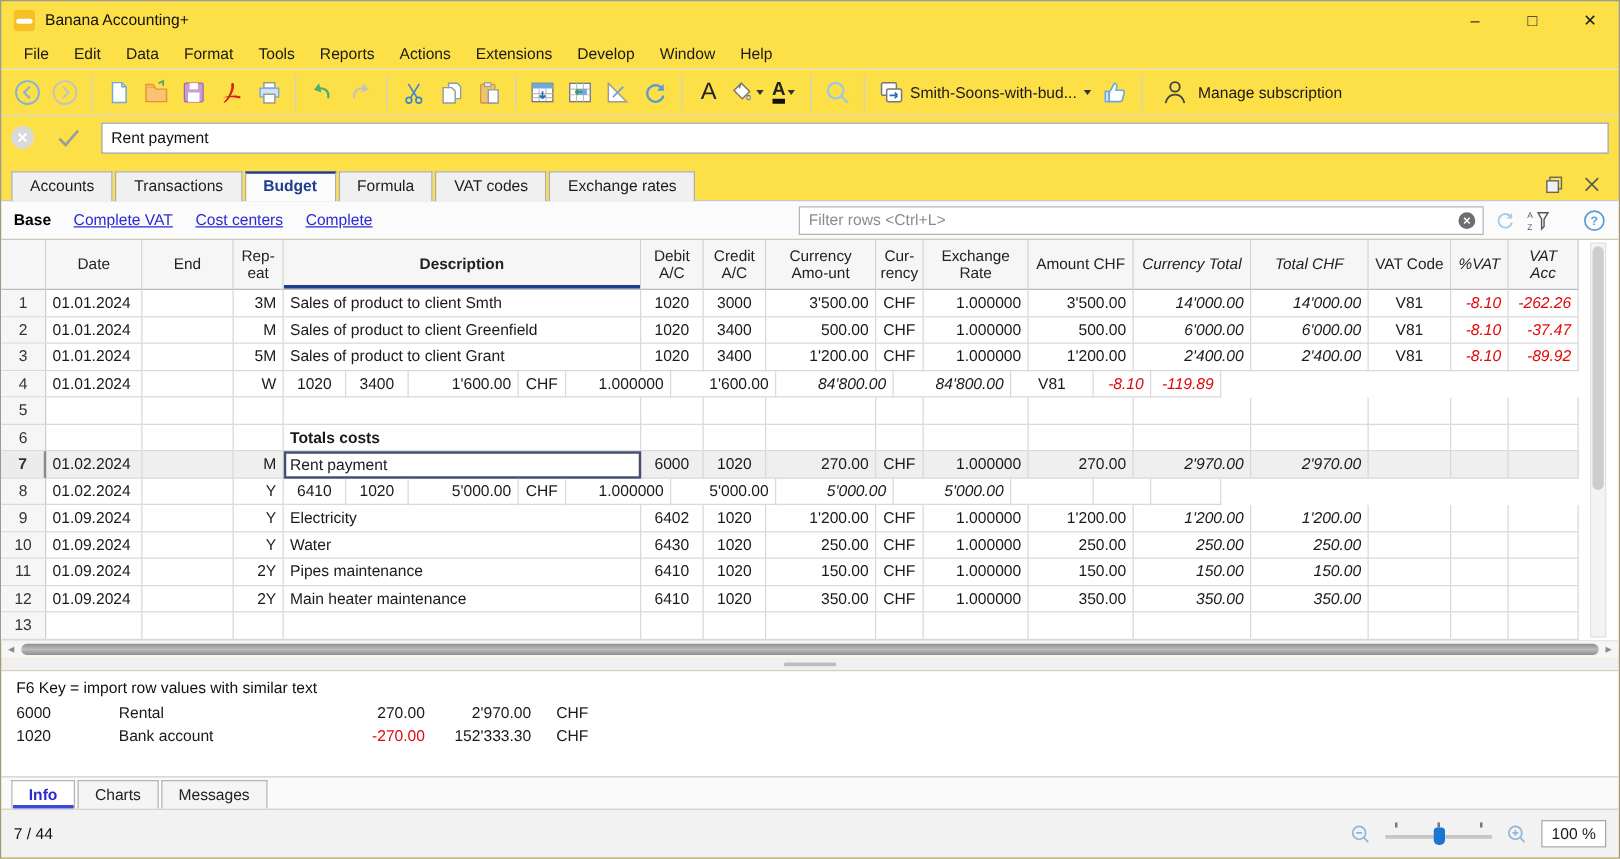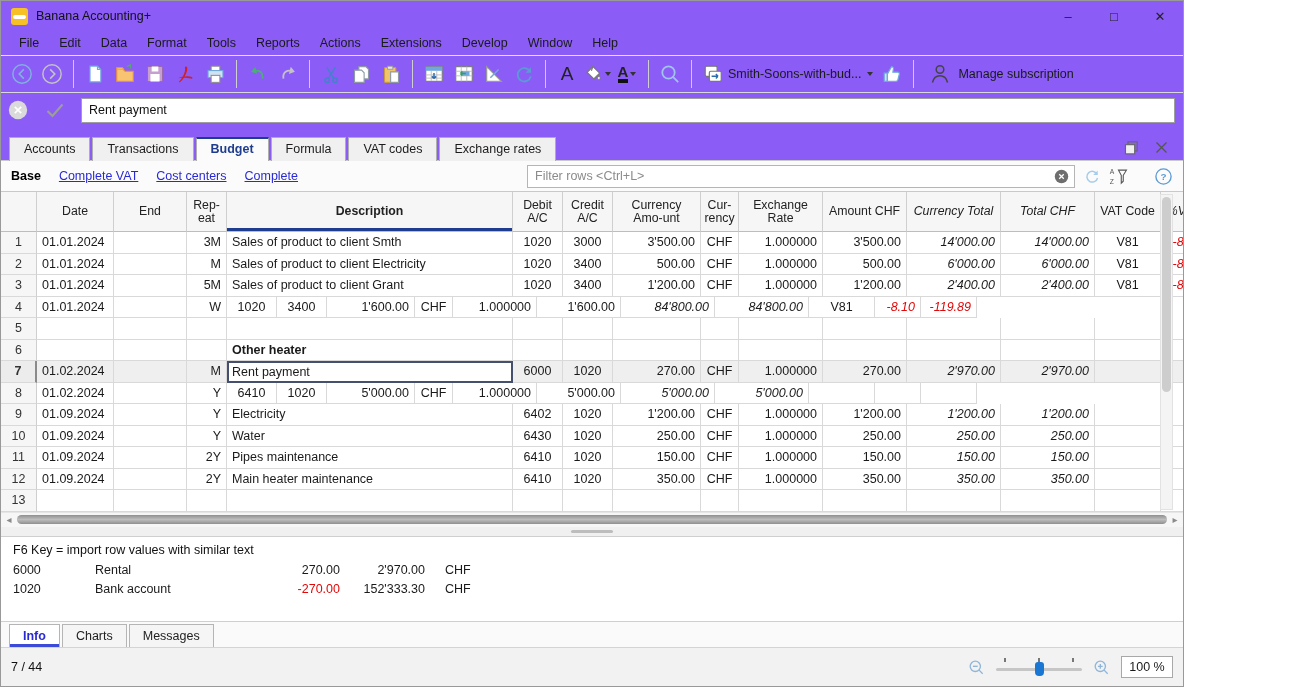--- a/index.html
+++ b/index.html
@@ -1,18 +1,18 @@
 <!DOCTYPE html>
 <html><head>
 <meta charset="utf-8">
 <style>
   * { box-sizing: border-box; margin: 0; padding: 0; }
   html,body { width:1296px; height:687px; }
   body { font-family:"Liberation Sans", sans-serif; font-size:12.5px; color:#1a1a1a; background:#fff; }
-  .app { width:1184px; height:687px; border:1px solid #999; background:#8b5cf6; display:flex; flex-direction:column; overflow:hidden; }
+  .app { width:1296px; height:687px; border:1px solid #999; background:#fde047; display:flex; flex-direction:column; overflow:hidden; }
 
   
   .titlebar { height:30px; display:flex; align-items:center; padding-left:10px; gap:8px; flex:0 0 auto; }
   .app-logo { width:17px; height:17px; border-radius:3px; background:#f6c026; position:relative; overflow:hidden; }
   .app-logo::after { content:""; position:absolute; left:2px; right:2px; top:7px; height:4px; background:#fff; border-radius:2px; }
   .title-text { font-size:12.5px; color:#111; }
   .win-controls { margin-left:auto; display:flex; height:30px; }
   .win-btn { width:46px; height:30px; display:flex; align-items:center; justify-content:center; font-size:13px; color:#222; }
 
   
@@ -396,21 +396,21 @@
           <div class="td a-right italic" style="width: 94px;">14'000.00</div>
           <div class="td a-center" style="width: 66px;">V81</div>
           <div class="td a-right italic neg" style="width: 46px;">-8.10</div>
           <div class="td a-right italic neg" style="width: 56px;">-262.26</div>
         </div>
         <div class="tr">
           <div class="td rowhead" style="width: 36px;">2</div>
           <div class="td" style="width: 77px;">01.01.2024</div>
           <div class="td" style="width: 73px;"></div>
           <div class="td a-right" style="width: 40px;">M</div>
-          <div class="td" style="width: 286px;">Sales of product to client Electricity</div>
+          <div class="td" style="width: 286px;">Sales of product to client Greenfield</div>
           <div class="td a-center" style="width: 50px;">1020</div>
           <div class="td a-center" style="width: 50px;">3400</div>
           <div class="td a-right" style="width: 88px;">500.00</div>
           <div class="td a-center" style="width: 38px;">CHF</div>
           <div class="td a-right" style="width: 84px;">1.000000</div>
           <div class="td a-right" style="width: 84px;">500.00</div>
           <div class="td a-right italic" style="width: 94px;">6'000.00</div>
           <div class="td a-right italic" style="width: 94px;">6'000.00</div>
           <div class="td a-center" style="width: 66px;">V81</div>
           <div class="td a-right italic neg" style="width: 46px;">-8.10</div>
@@ -467,21 +467,21 @@
           <div class="td a-right italic" style="width: 94px;"></div>
           <div class="td a-center" style="width: 66px;"></div>
           <div class="td a-right italic" style="width: 46px;"></div>
           <div class="td a-right italic" style="width: 56px;"></div>
         </div>
         <div class="tr">
           <div class="td rowhead" style="width: 36px;">6</div>
           <div class="td" style="width: 77px;"></div>
           <div class="td" style="width: 73px;"></div>
           <div class="td a-right" style="width: 40px;"></div>
-          <div class="td boldtxt" style="width: 286px;">Other heater</div>
+          <div class="td boldtxt" style="width: 286px;">Totals costs</div>
           <div class="td a-center" style="width: 50px;"></div>
           <div class="td a-center" style="width: 50px;"></div>
           <div class="td a-right" style="width: 88px;"></div>
           <div class="td a-center" style="width: 38px;"></div>
           <div class="td a-right" style="width: 84px;"></div>
           <div class="td a-right" style="width: 84px;"></div>
           <div class="td a-right italic" style="width: 94px;"></div>
           <div class="td a-right italic" style="width: 94px;"></div>
           <div class="td a-center" style="width: 66px;"></div>
           <div class="td a-right italic" style="width: 46px;"></div>

